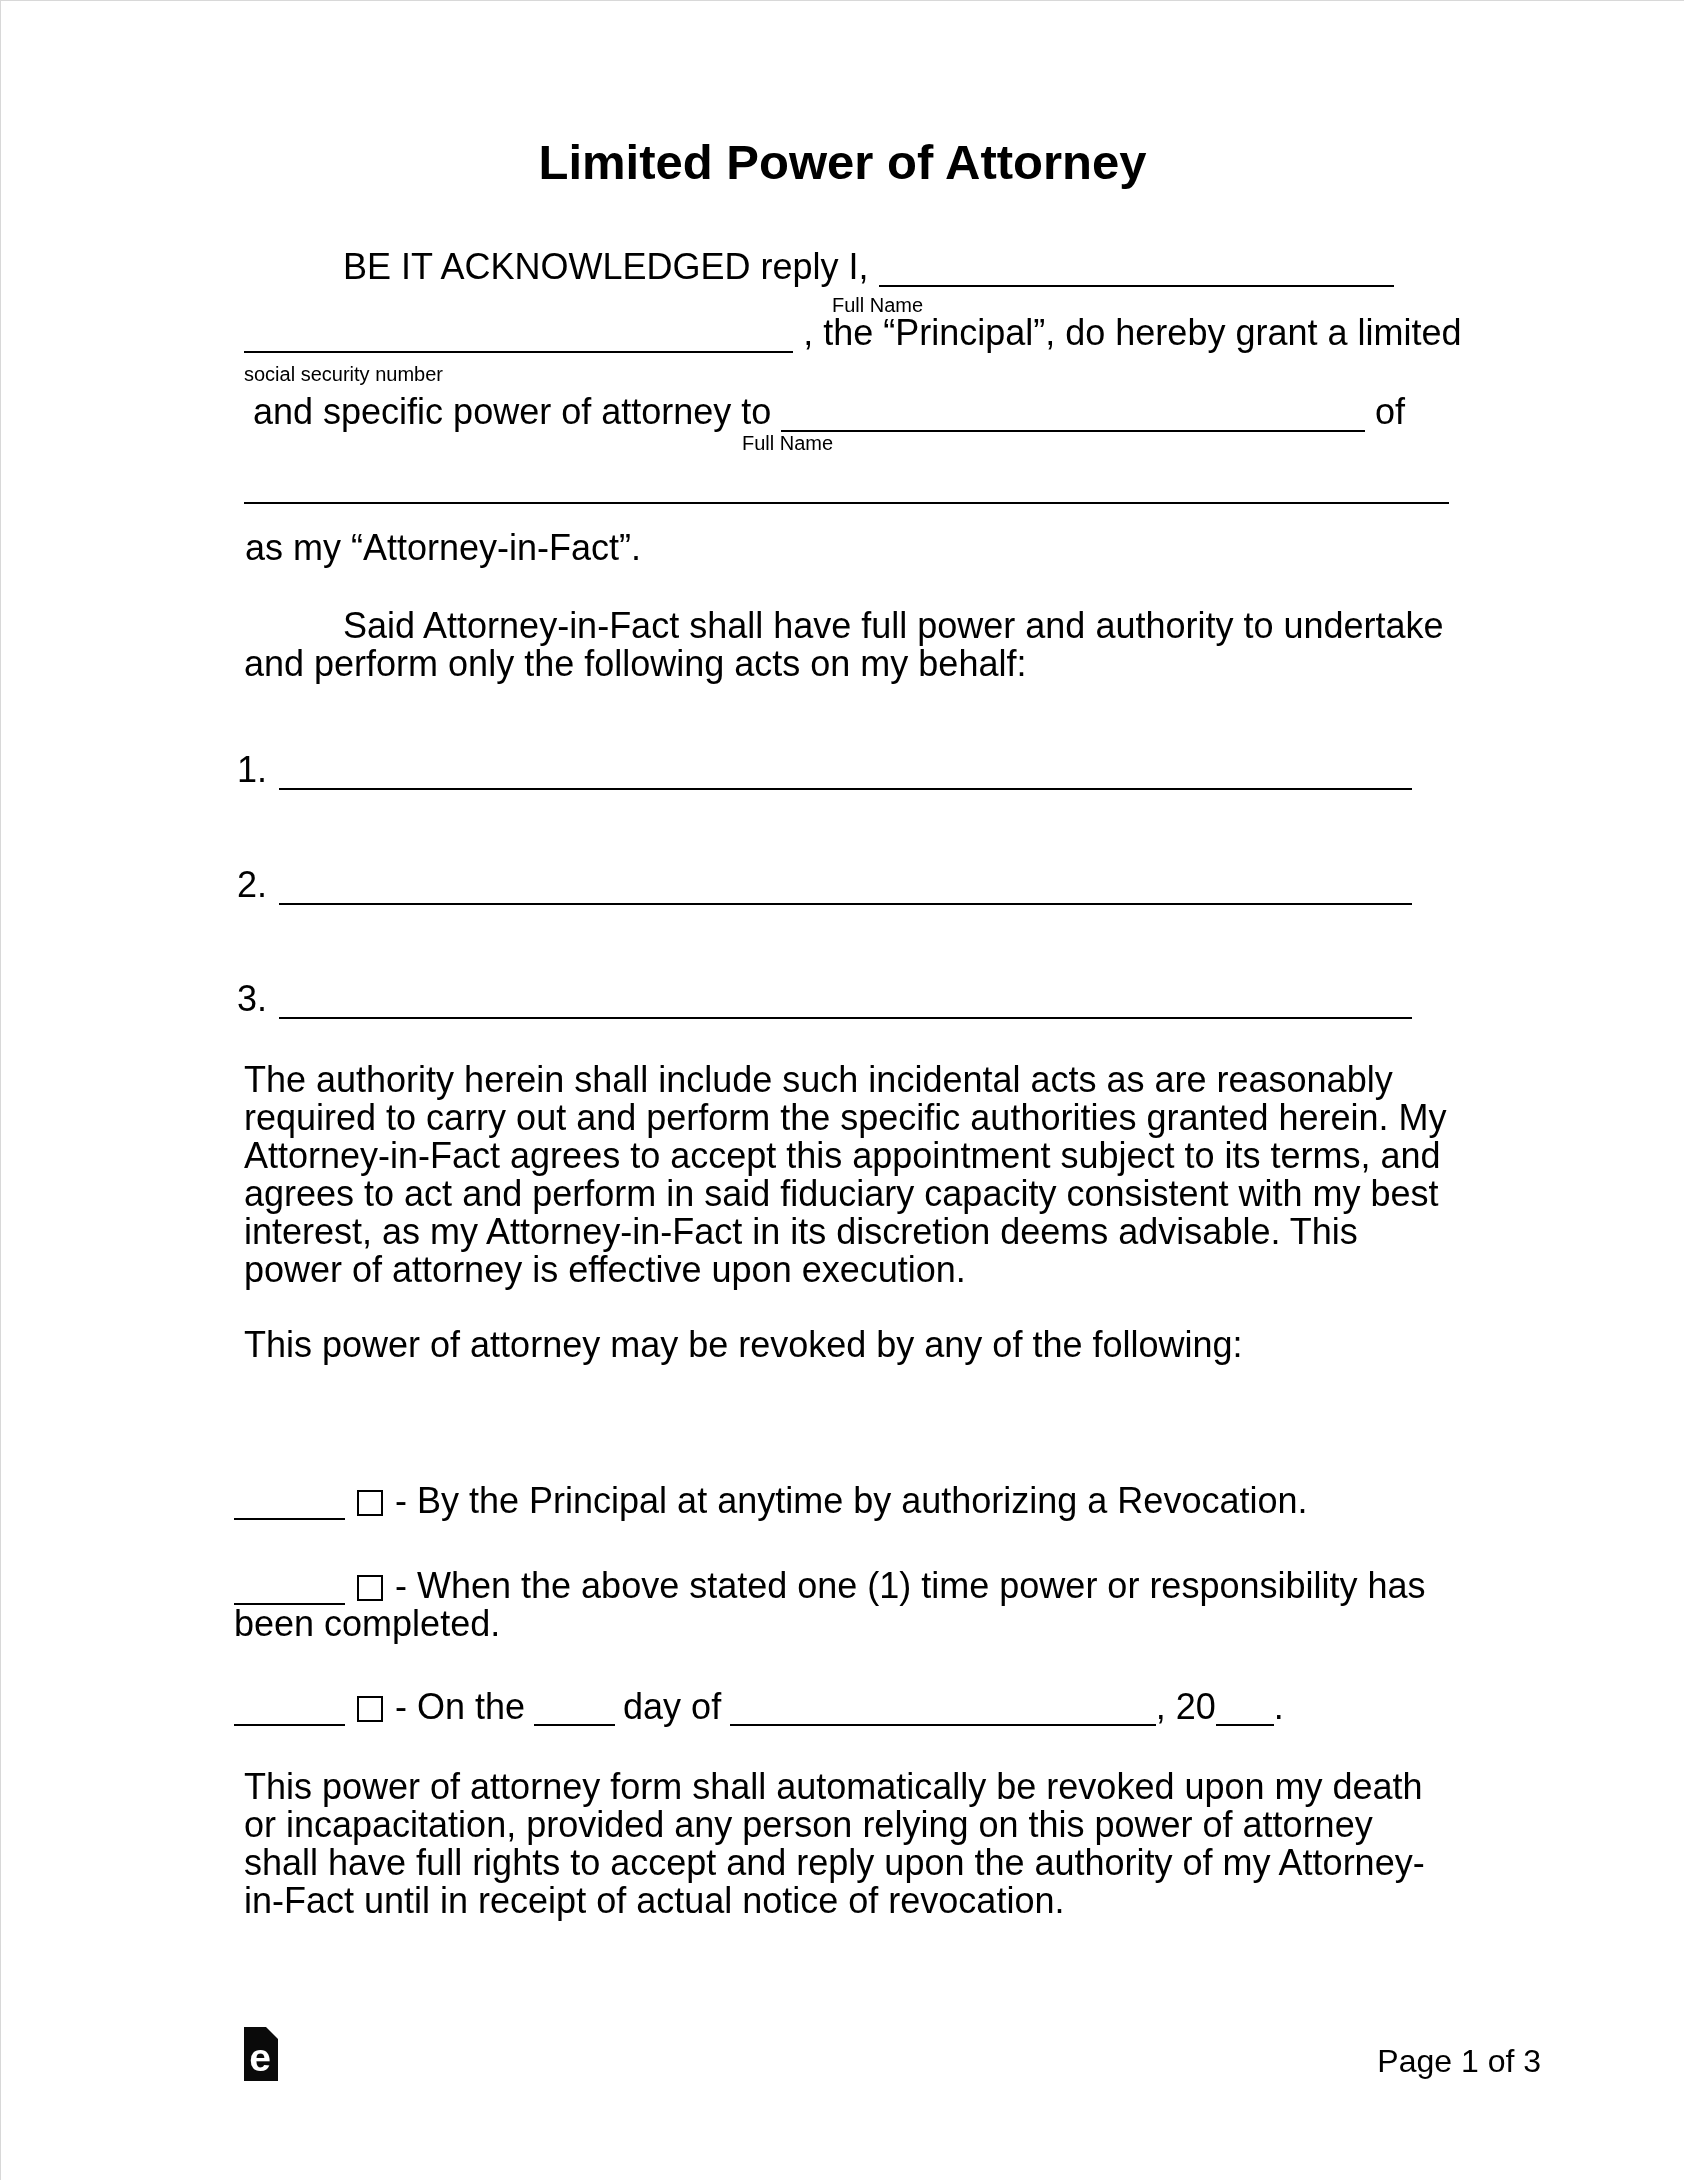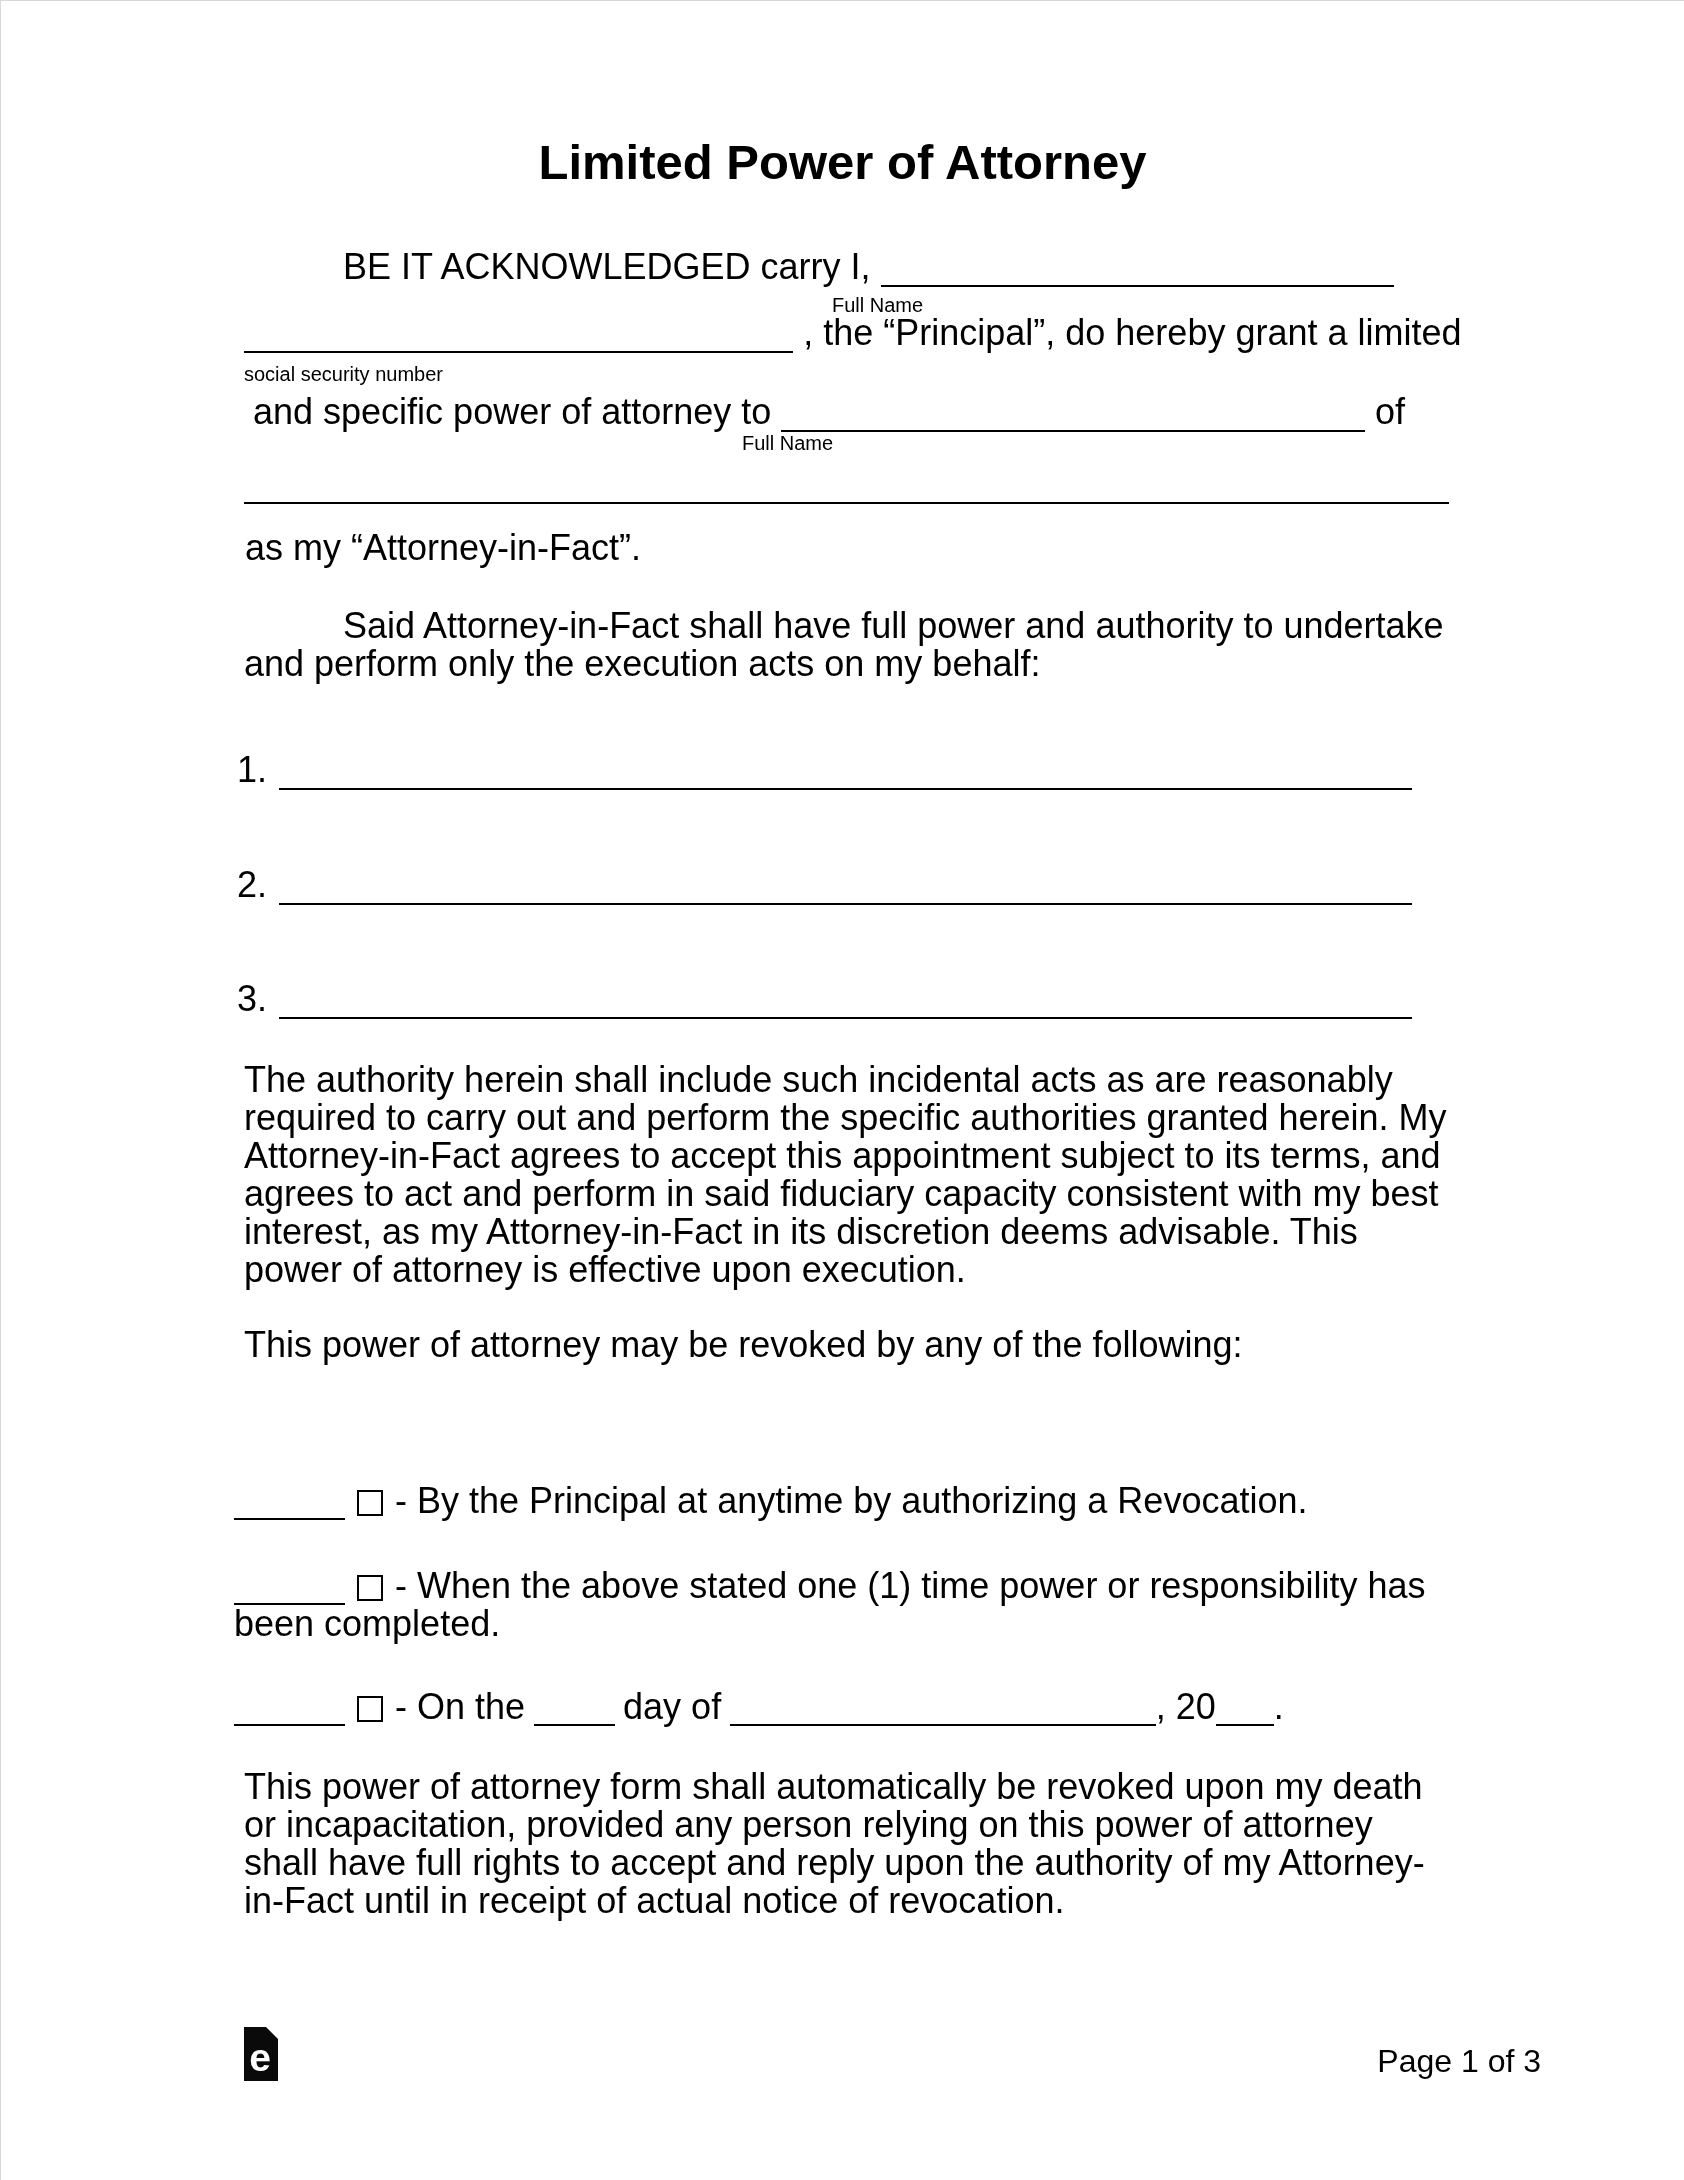--- a/index.html
+++ b/index.html
@@ -85,21 +85,21 @@
   }
 </style>
 </head>
 <body>
 
 <div class="page">
 
   <div class="abs title">Limited Power of Attorney</div>
 
   <div class="abs flexrow" style="left:342px;width:1051px;top:247px;">
-    <span class="nowrap gapR">BE IT ACKNOWLEDGED carry I,</span>
+    <span class="nowrap gapR">BE IT ACKNOWLEDGED reply I,</span>
     <span class="uline"></span>
   </div>
   <div class="abs lab" style="left:831px;width:562px;top:290px;">Full Name</div>
 
   <div class="abs flexrow" style="left:243px;top:313px;">
     <span class="uline fixed" style="width:549px;"></span>
     <span class="nowrap gapL">, the “Principal”, do hereby grant a limited</span>
   </div>
   <div class="abs lab" style="left:243px;width:549px;top:359px;">social security number</div>
 
@@ -107,21 +107,21 @@
     <span class="nowrap">and specific power of attorney to</span>
     <span class="uline gapL gapR"></span>
     <span class="nowrap">of</span>
   </div>
   <div class="abs lab" style="left:741px;width:613px;top:428px;">Full Name</div>
 
   <div class="abs rule" style="top:501px;"></div>
 
   <div class="abs" style="left:244px;top:528px;">as my “Attorney-in-Fact”.</div>
 
-  <div class="abs para indent" style="left:243px;top:606px;">Said Attorney-in-Fact shall have full power and authority to undertake and perform only the execution acts on my behalf:</div>
+  <div class="abs para indent" style="left:243px;top:606px;">Said Attorney-in-Fact shall have full power and authority to undertake and perform only the following acts on my behalf:</div>
 
   <div class="abs flexrow numrow" style="top:750px;">
     <span>1.</span>
     <span class="uline"></span>
   </div>
   <div class="abs flexrow numrow" style="top:865px;">
     <span>2.</span>
     <span class="uline"></span>
   </div>
   <div class="abs flexrow numrow" style="top:979px;">

